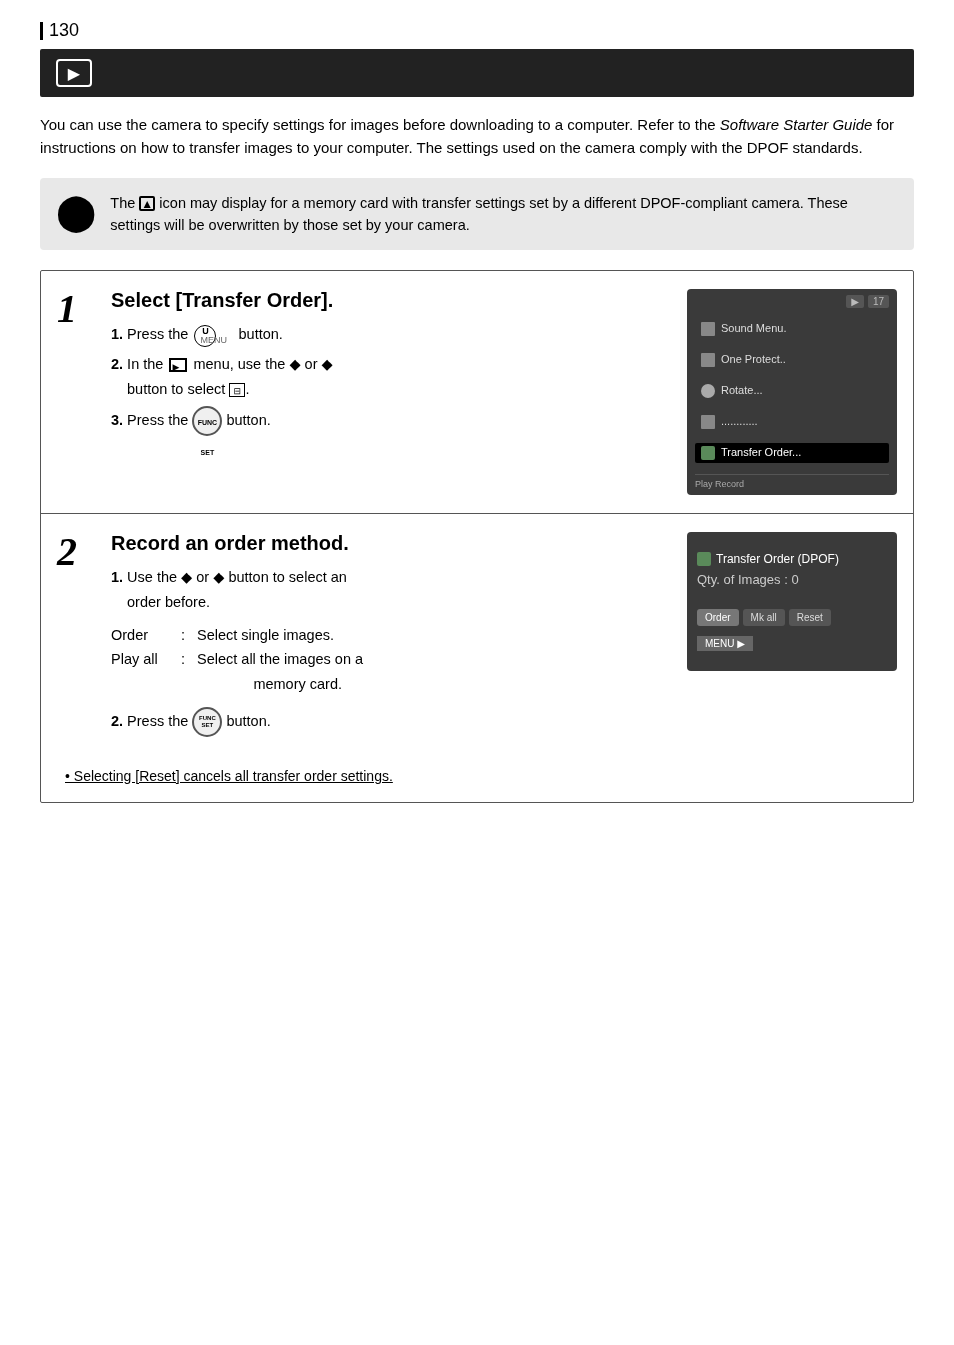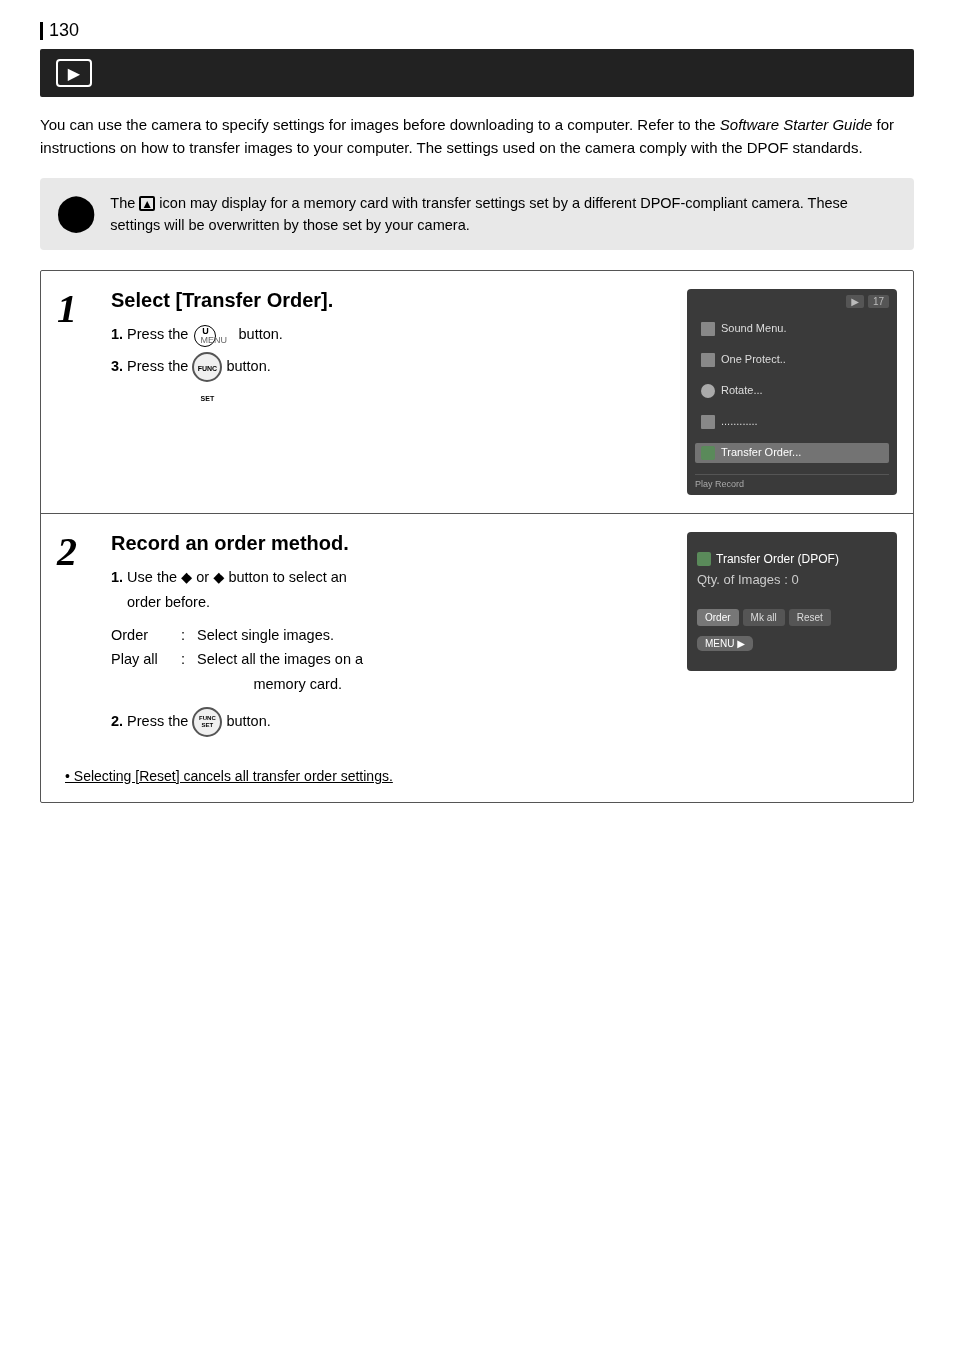--- a/index.html
+++ b/index.html
@@ -127,21 +127,21 @@
       font-family: Arial, sans-serif;
     }
     .cam-screen .menu-item {
       padding: 3px 6px;
       margin: 11px 0;
       border-radius: 2px;
       display: flex;
       gap: 6px;
     }
     .cam-screen .menu-item.active {
-      background: #737373;
+      background: #000000;
       color: #fff;
     }
     .cam-screen .menu-item .icon-sq {
       width: 14px;
       height: 14px;
       background: #888;
       display: inline-block;
       border-radius: 1px;
       flex-shrink: 0;
     }
@@ -212,21 +212,21 @@
       background: #555;
       color: #ddd;
       border: none;
     }
     .cam-screen2 .cam-btn.active {
       background: #777;
       color: #fff;
     }
     .cam-screen2 .func-box {
       background: #666;
-      border-radius: 5px;
+      border-radius: 0;
       padding: 2px 8px;
       font-size: 10px;
       color: #fff;
       margin-top: 4px;
       display: inline-block;
     }
 
     
     .btn-icon {
       display: inline-block;
@@ -304,20 +304,26 @@
       <div class="step-title">Select [Transfer Order].</div>
       <div class="step-body">
         <div style="margin-bottom:4px;">
           <span class="bold">1.</span> Press the
           <span class="btn-icon" style="font-size:9px;line-height:20px;">
             <span style="display:block;line-height:10px;font-size:9px;font-weight:bold;">U</span>
           </span>
           <span style="font-size:9px;display:inline-block;vertical-align:middle;text-align:center;width:22px;margin-left:-22px;margin-top:10px;color:#666;">MENU</span>
           &nbsp;&nbsp;&nbsp;button.
         </div>
+        <div style="margin-bottom:4px;">
+          <span class="bold">2.</span> In the
+          <span class="menu-icon-inline"></span>
+          menu, use the ◆ or ◆<br>
+          <span style="margin-left:16px;">button to select <span style="display:inline-block;border:1.5px solid #000;width:16px;height:14px;vertical-align:middle;text-align:center;font-size:9px;line-height:14px;">⊟</span>.</span>
+        </div>
         <div>
           <span class="bold">3.</span> Press the
           <span style="display:inline-block;border:2px solid #555;border-radius:50%;width:30px;height:30px;text-align:center;line-height:28px;font-size:7px;vertical-align:middle;background:#f0f0f0;">
             <span style="display:block;font-size:7px;font-weight:bold;line-height:30px;">FUNC<br>SET</span>
           </span>
           button.
         </div>
       </div>
     </div>
     <div class="step-image">

